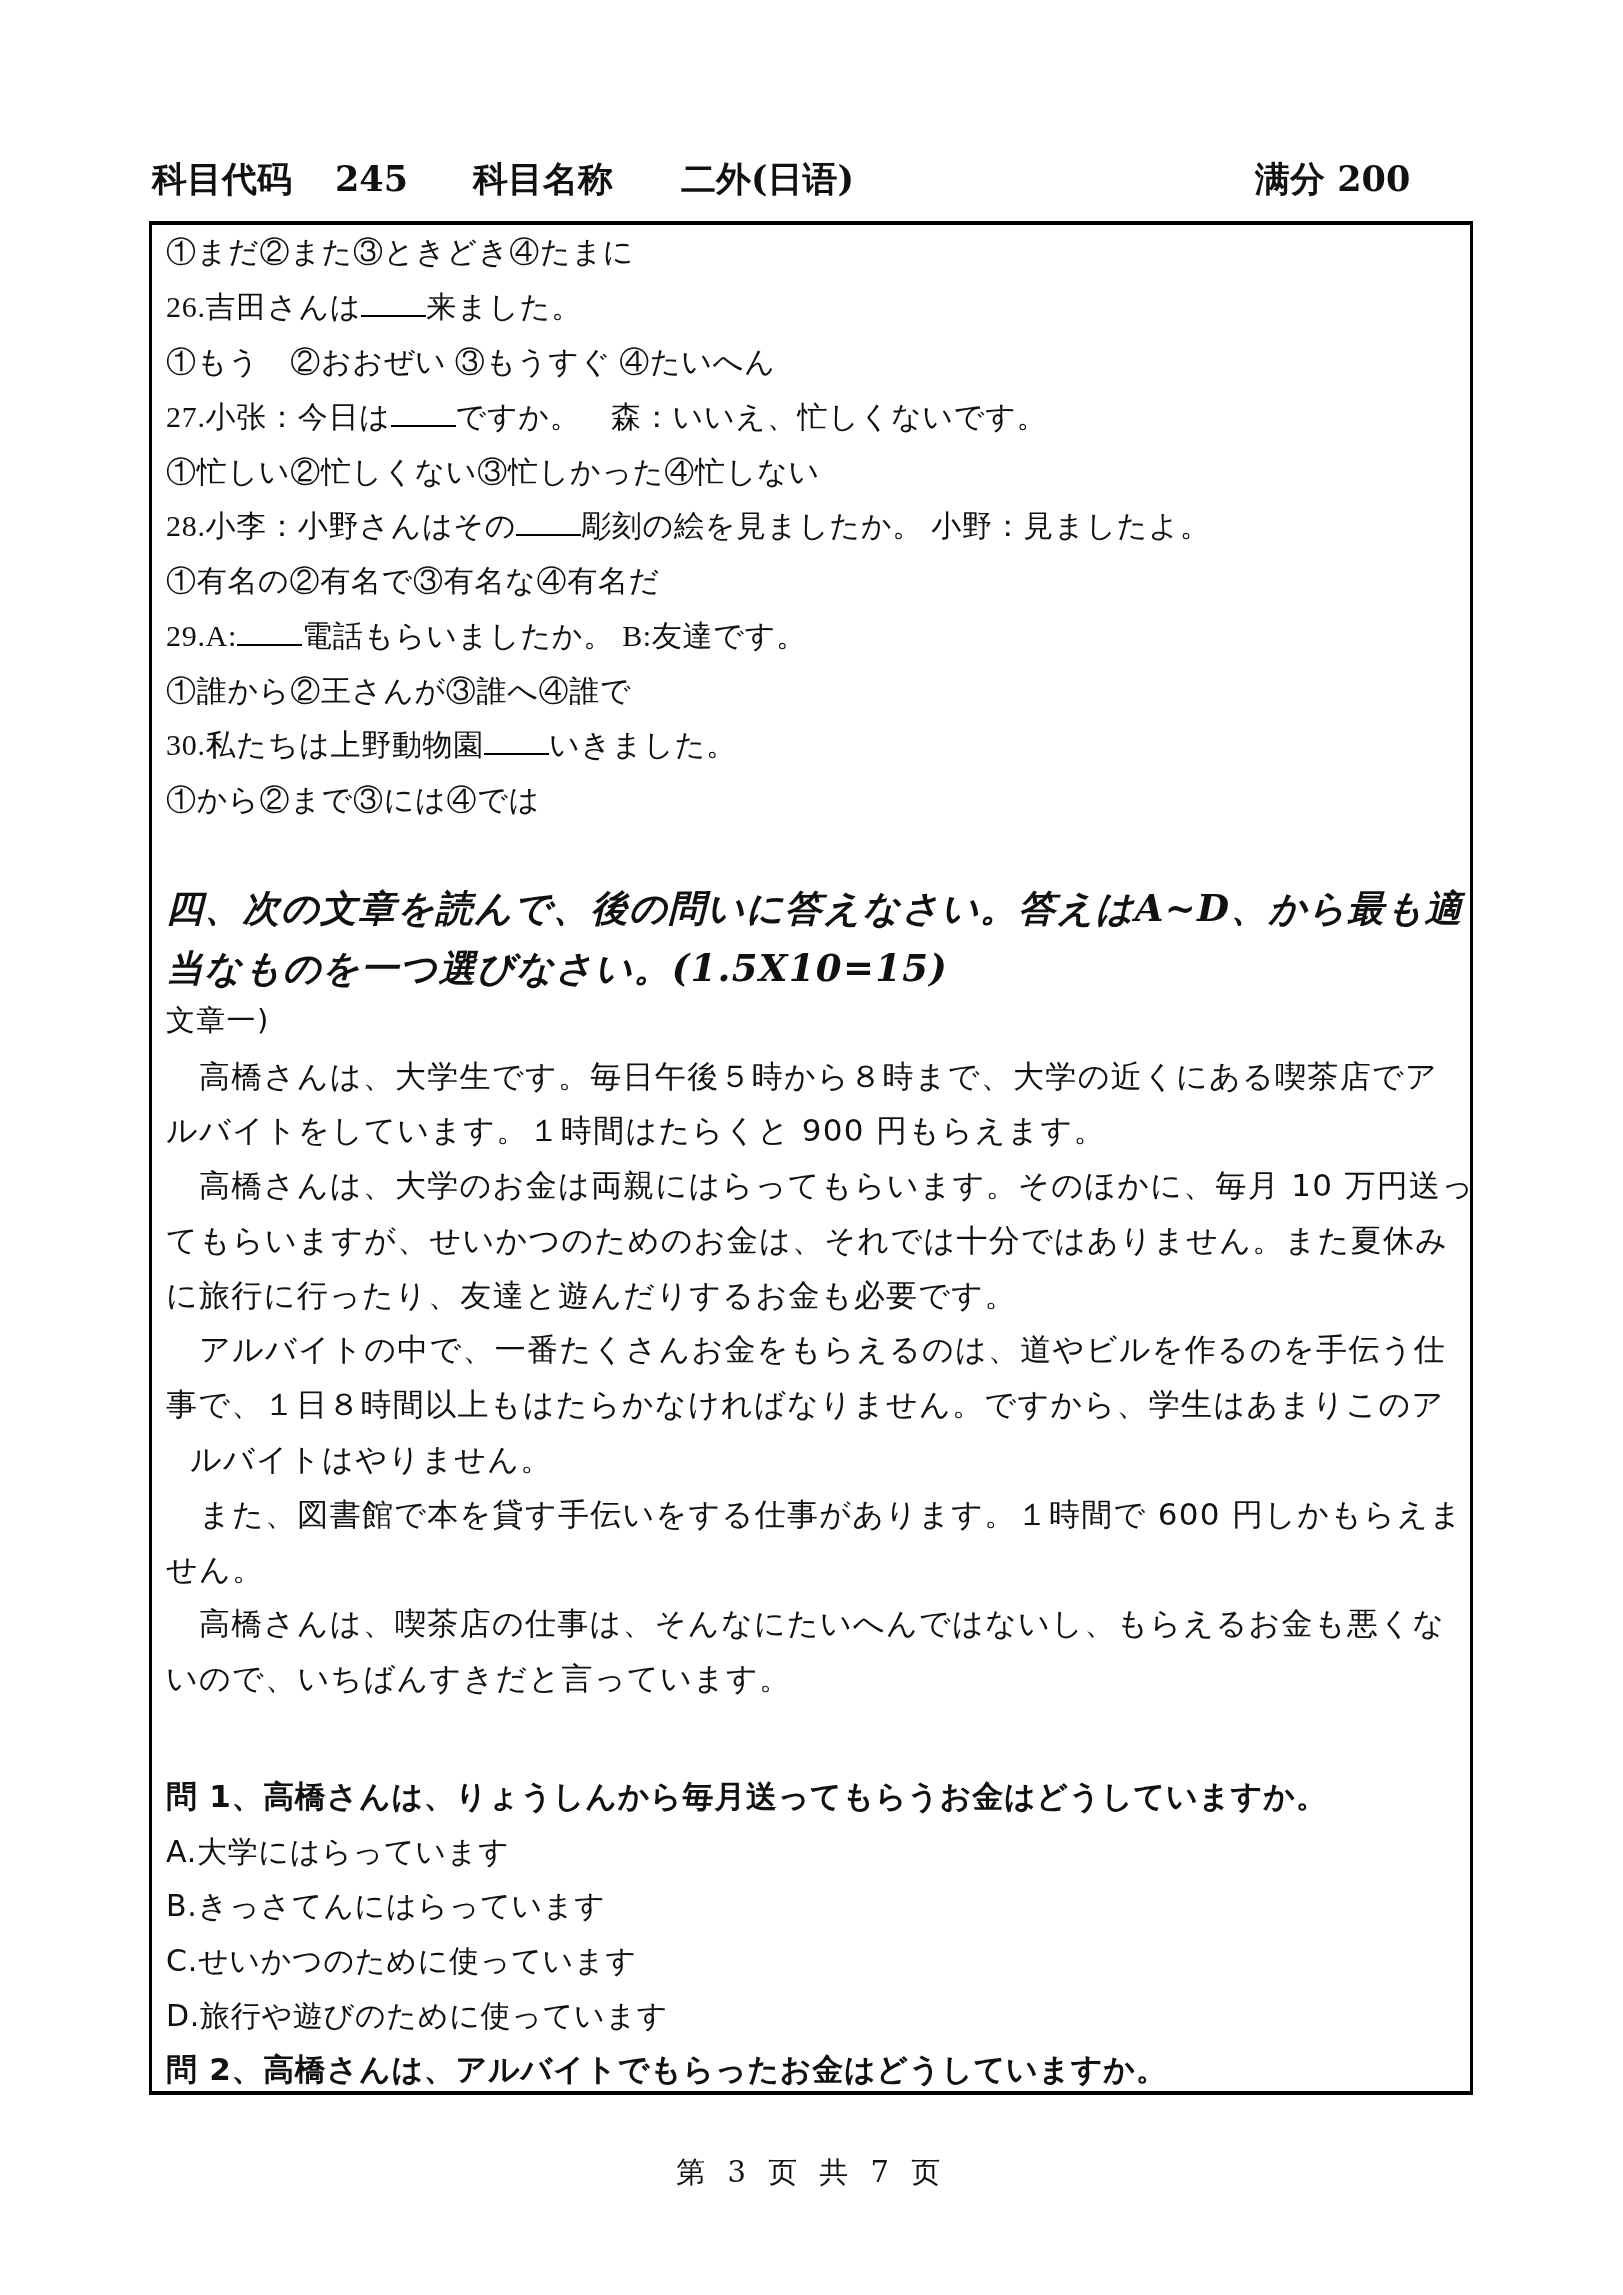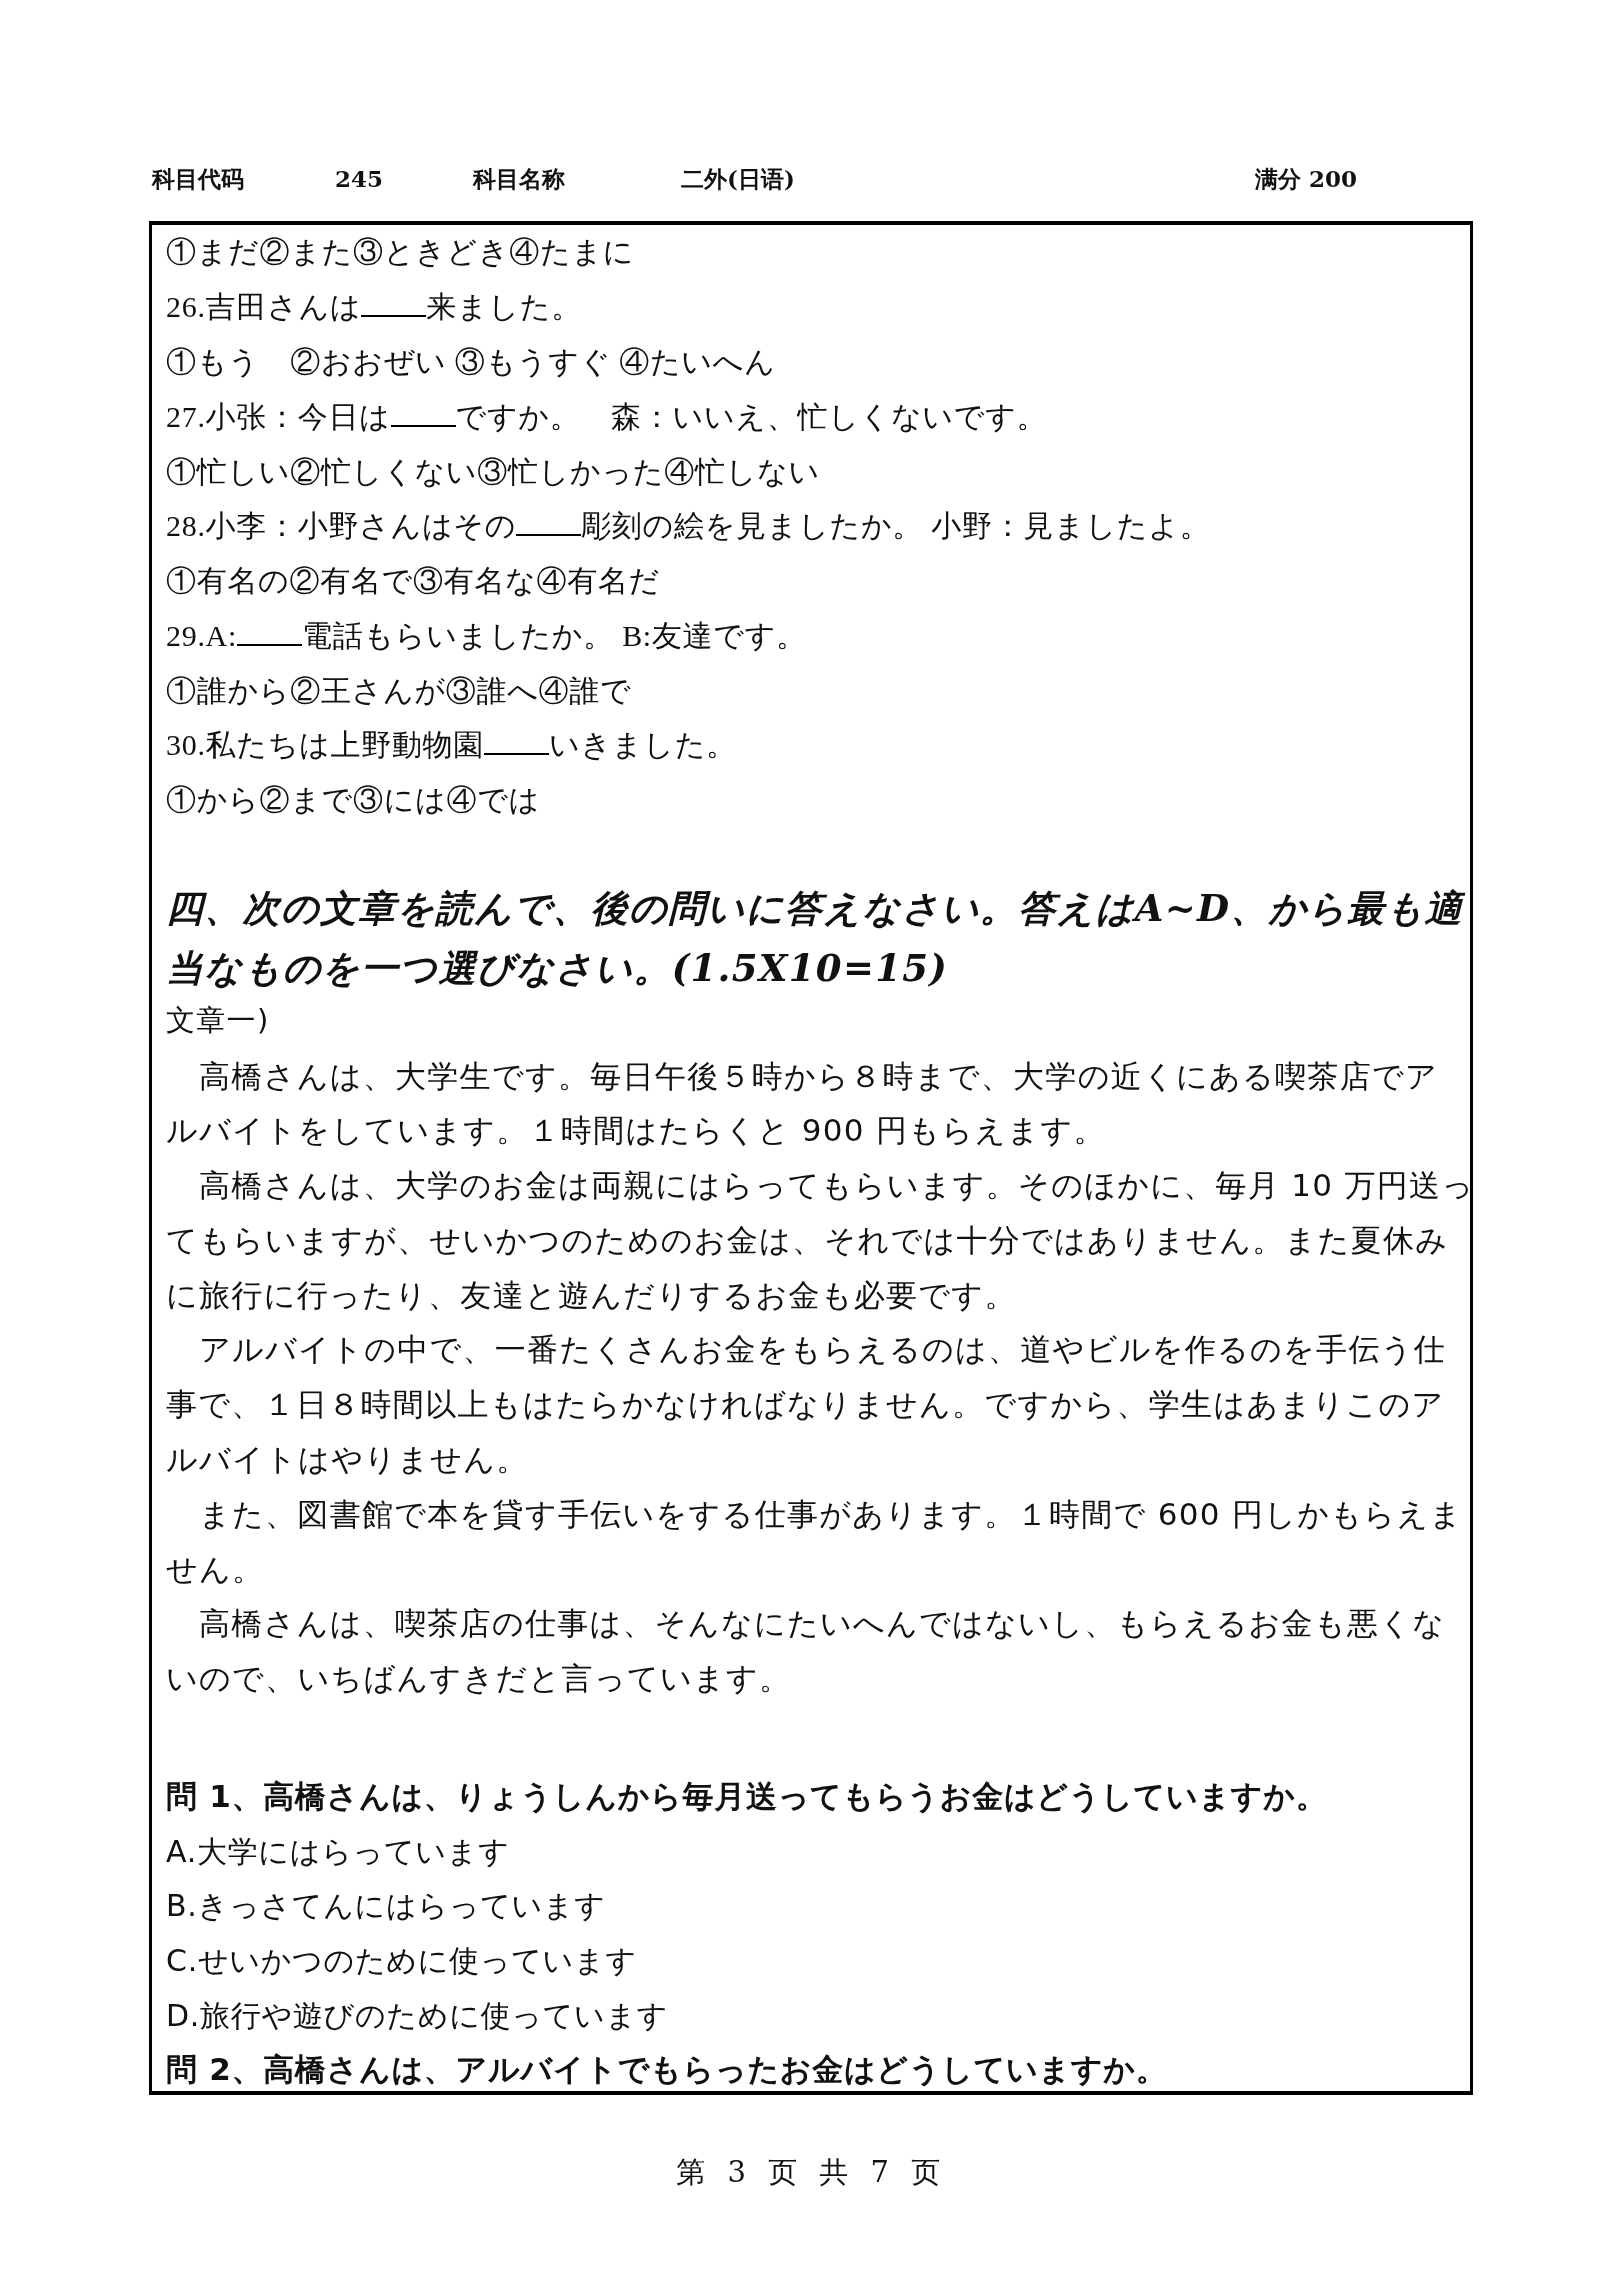--- a/index.html
+++ b/index.html
@@ -16,21 +16,21 @@
       color: #111111;
     }
     .header {
       position: absolute;
       left: 152px;
       top: 149px;
       width: 1256px;
       height: 59px;
       font-family: "DejaVu Serif", "Liberation Serif", serif;
       font-weight: bold;
-      font-size: 23px;
+      font-size: 35px;
       line-height: 59px;
       white-space: nowrap;
     }
     .header span { position: absolute; top: 0; }
     .h-code-label { left: 0; }
     .h-code-value { left: 183px; }
     .h-name-label { left: 321px; }
     .h-name-value { left: 529px; }
     .h-score { left: 1103px; }
 
@@ -150,21 +150,21 @@
 
 <div class="para" style="top:1001px; font-size:29px;">文章一)</div>
 
 <div class="para indent" style="top:1057px;">高橋さんは、大学生です。毎日午後５時から８時まで、大学の近くにある喫茶店でア</div>
 <div class="para" style="top:1111px;">ルバイトをしています。１時間はたらくと 900 円もらえます。</div>
 <div class="para indent" style="top:1166px;">高橋さんは、大学のお金は両親にはらってもらいます。そのほかに、毎月 10 万円送っ</div>
 <div class="para" style="top:1221px;">てもらいますが、せいかつのためのお金は、それでは十分ではありません。また夏休み</div>
 <div class="para" style="top:1276px;">に旅行に行ったり、友達と遊んだりするお金も必要です。</div>
 <div class="para indent" style="top:1330px;">アルバイトの中で、一番たくさんお金をもらえるのは、道やビルを作るのを手伝う仕</div>
 <div class="para" style="top:1385px;">事で、１日８時間以上もはたらかなければなりません。ですから、学生はあまりこのア</div>
-<div class="para" style="top:1440px;">ルバイトはやりません。</div>
+<div class="para" style="top:1440px;margin-left:24px;">ルバイトはやりません。</div>
 <div class="para indent" style="top:1495px;">また、図書館で本を貸す手伝いをする仕事があります。１時間で 600 円しかもらえま</div>
 <div class="para" style="top:1550px;">せん。</div>
 <div class="para indent" style="top:1604px;">高橋さんは、喫茶店の仕事は、そんなにたいへんではないし、もらえるお金も悪くな</div>
 <div class="para" style="top:1659px;">いので、いちばんすきだと言っています。</div>
 
 <div class="question" style="top:1777px;">問 1、高橋さんは、りょうしんから毎月送ってもらうお金はどうしていますか。</div>
 <div class="option" style="top:1832px;">A.大学にはらっています</div>
 <div class="option" style="top:1886px;">B.きっさてんにはらっています</div>
 <div class="option" style="top:1941px;">C.せいかつのために使っています</div>
 <div class="option" style="top:1996px;">D.旅行や遊びのために使っています</div>

